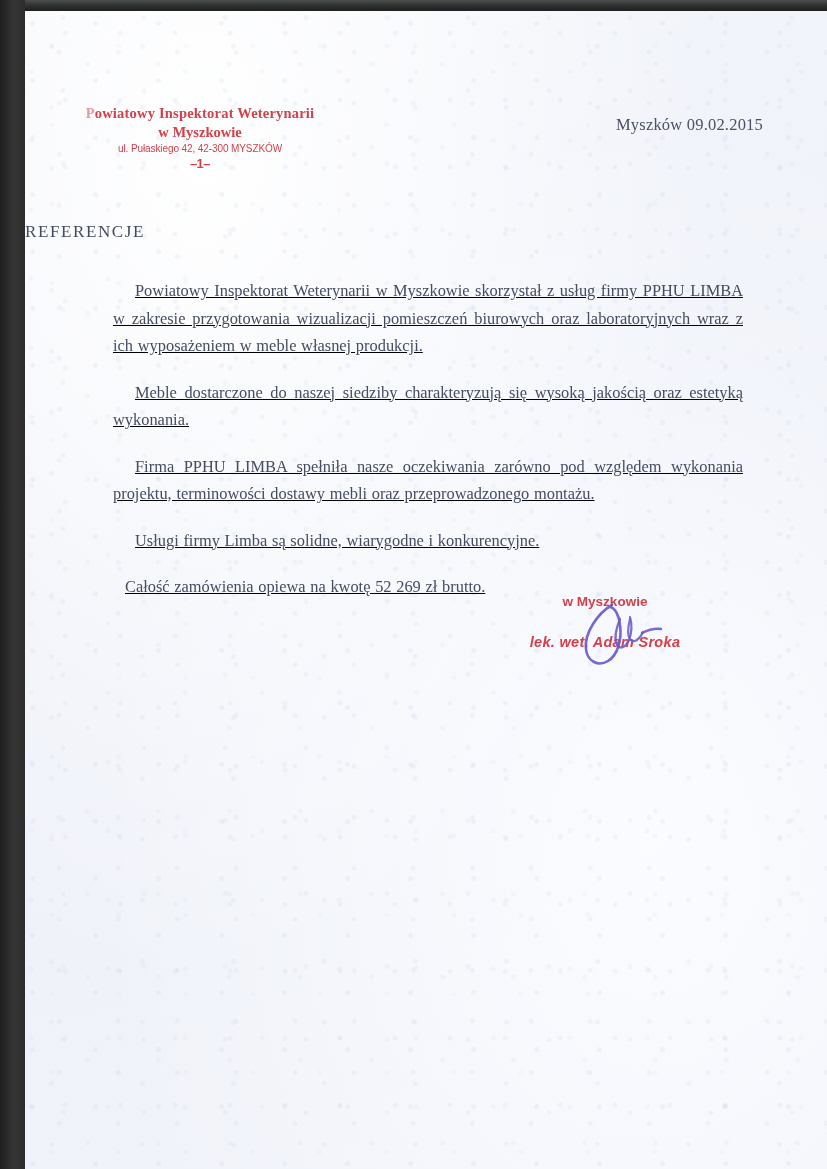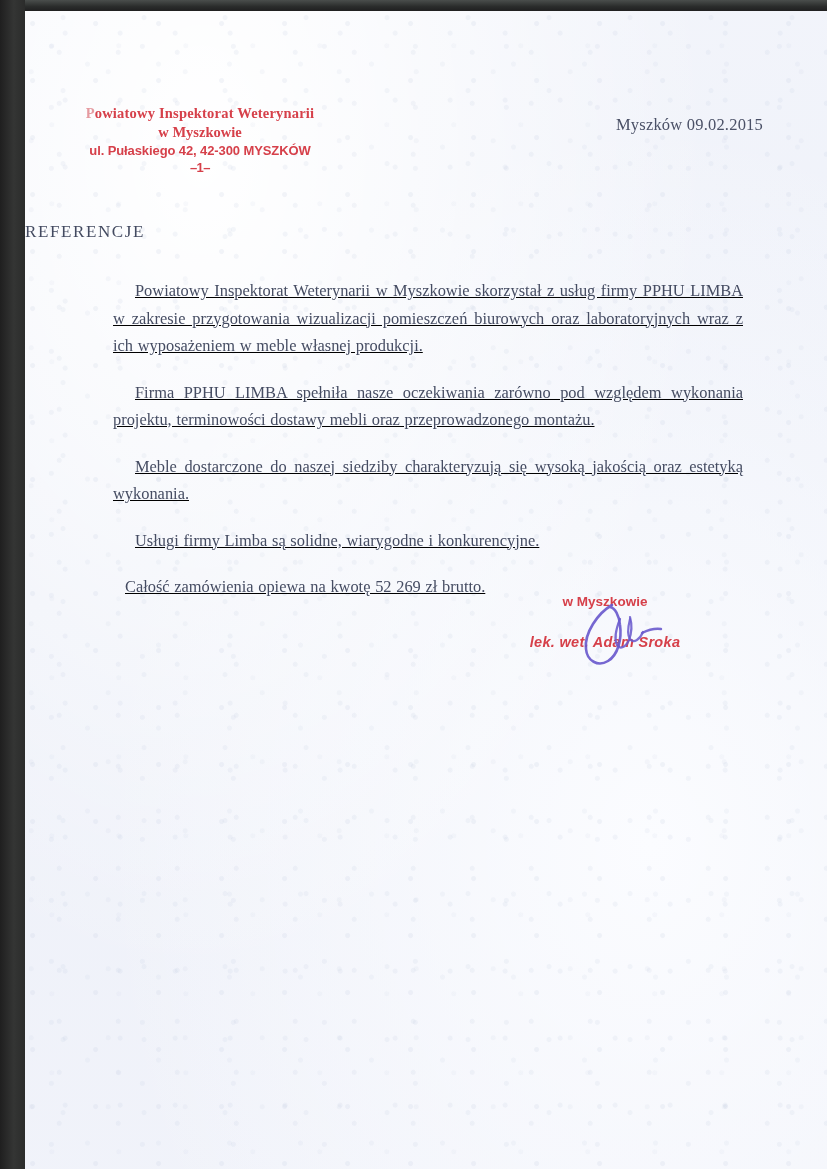--- a/index.html
+++ b/index.html
@@ -87,22 +87,22 @@
     white-space: nowrap;
   }
   .lh-line1 .lh-faint { color: #e59aa0; }
   .lh-line2 {
     font-family: "Liberation Serif", serif;
     font-weight: bold;
     font-size: 14.5px;
   }
   .lh-line3 {
     font-family: "Liberation Sans", sans-serif;
-    font-weight: bold;
-    font-size: 13px;
+    font-weight: normal;
+    font-size: 10px;
     letter-spacing: -.1px;
     white-space: nowrap;
   }
   .lh-line4 {
     font-family: "Liberation Sans", sans-serif;
     font-weight: bold;
     font-size: 13px;
     letter-spacing: -.5px;
   }
 
@@ -207,22 +207,22 @@
         <div class="lh-line3">ul. Pułaskiego 42, 42-300 MYSZKÓW</div>
         <div class="lh-line4">–1–</div>
       </div>
 
       <div class="docdate">Myszków 09.02.2015</div>
 
       <div class="doctitle">REFERENCJE</div>
 
       <div class="body-block">
         <p class="para">Powiatowy Inspektorat Weterynarii w Myszkowie  skorzystał z usług firmy PPHU LIMBA w zakresie przygotowania wizualizacji pomieszczeń biurowych oraz laboratoryjnych wraz z ich  wyposażeniem w meble własnej produkcji.</p>
+        <p class="para">Meble dostarczone do naszej siedziby charakteryzują się wysoką jakością oraz estetyką wykonania.</p>
         <p class="para">Firma PPHU  LIMBA spełniła nasze oczekiwania zarówno  pod względem wykonania projektu, terminowości dostawy mebli oraz przeprowadzonego montażu.</p>
-        <p class="para">Meble dostarczone do naszej siedziby charakteryzują się wysoką jakością oraz estetyką wykonania.</p>
         <p class="para last-a">Usługi firmy Limba są solidne, wiarygodne i konkurencyjne.</p>
         <p class="para last-b">Całość zamówienia opiewa na kwotę 52 269  zł brutto.</p>
       </div>
 
       <div class="sig-area">
         <div class="sig-stamp">
           <div class="sig-stamp-l2">w  Myszkowie</div>
           <div class="sig-stamp-l3">lek. wet.  Adam  Sroka</div>
         </div>
 

